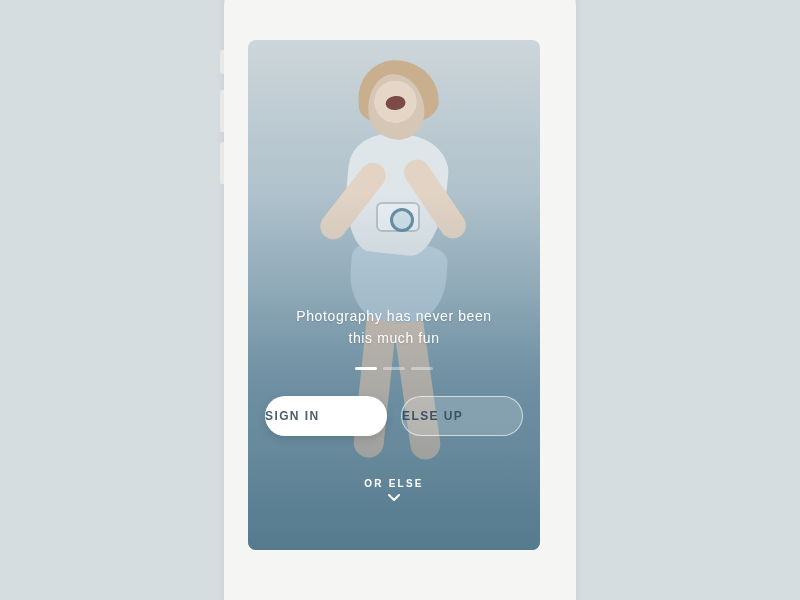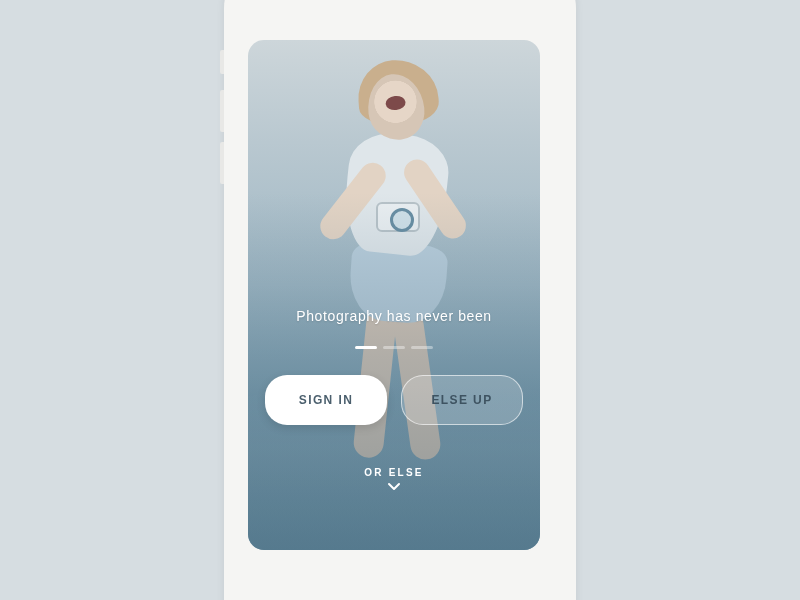--- a/index.html
+++ b/index.html
@@ -31,21 +31,21 @@
   }
   .side-btn.b1 { top: 90px; height: 24px; }
   .side-btn.b2 { top: 130px; height: 42px; }
   .side-btn.b3 { top: 182px; height: 42px; }
   .screen {
     position: absolute;
     top: 80px;
     left: 24px;
     right: 36px;
     height: 510px;
-    border-radius: 16px;
+    border-radius: 8px;
     overflow: hidden;
     background: linear-gradient(to bottom,
       #cdd6da 0%,
       #b9c8d0 20%,
       #9fb7c4 48%,
       #7ea0b2 70%,
       #6f94a8 100%);
   }
   
   .figure {
@@ -177,30 +177,30 @@
   }
   .dot.active { background: #fff; }
   .btn-row {
     display: flex;
     gap: 14px;
     width: 100%;
     justify-content: center;
   }
   .btn {
     flex: 0 0 122px;
-    height: 50px;
+    height: 40px;
     border-radius: 22px;
     font-size: 12px;
     font-weight: 700;
     letter-spacing: 1.4px;
     border: none;
     cursor: pointer;
     display: flex;
     align-items: center;
-    justify-content: center;
+    justify-content: flex-start;
   }
   .btn.primary {
     background: #fff;
     color: #4b5f6d;
     box-shadow: 0 3px 10px rgba(0,0,0,0.12);
   }
   .btn.secondary {
     background: rgba(255,255,255,0.18);
     color: #3e5361;
     border: 1.5px solid rgba(255,255,255,0.6);
@@ -245,20 +245,21 @@
             <div class="fg-mouth"></div>
           </div>
         <div class="fg-cam"></div>
       </div>
     </div>
     <div class="overlay"></div>
 
     <div class="content">
       <div class="tagline">
         <div>Photography has never been</div>
+        <div>this much fun</div>
       </div>
 
       <div class="dots">
         <div class="dot active"></div>
         <div class="dot"></div>
         <div class="dot"></div>
       </div>
 
       <div class="btn-row">
         <button class="btn primary">

